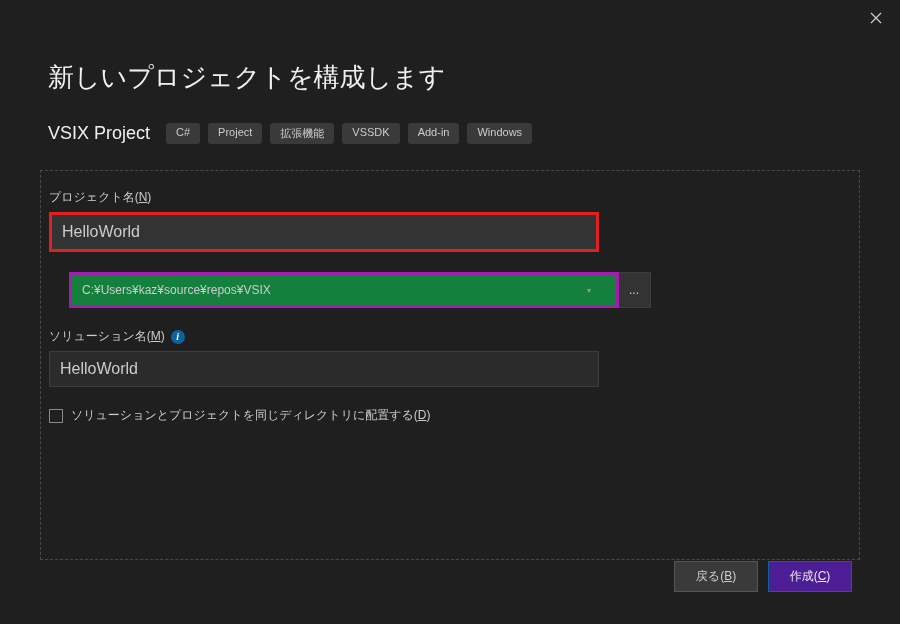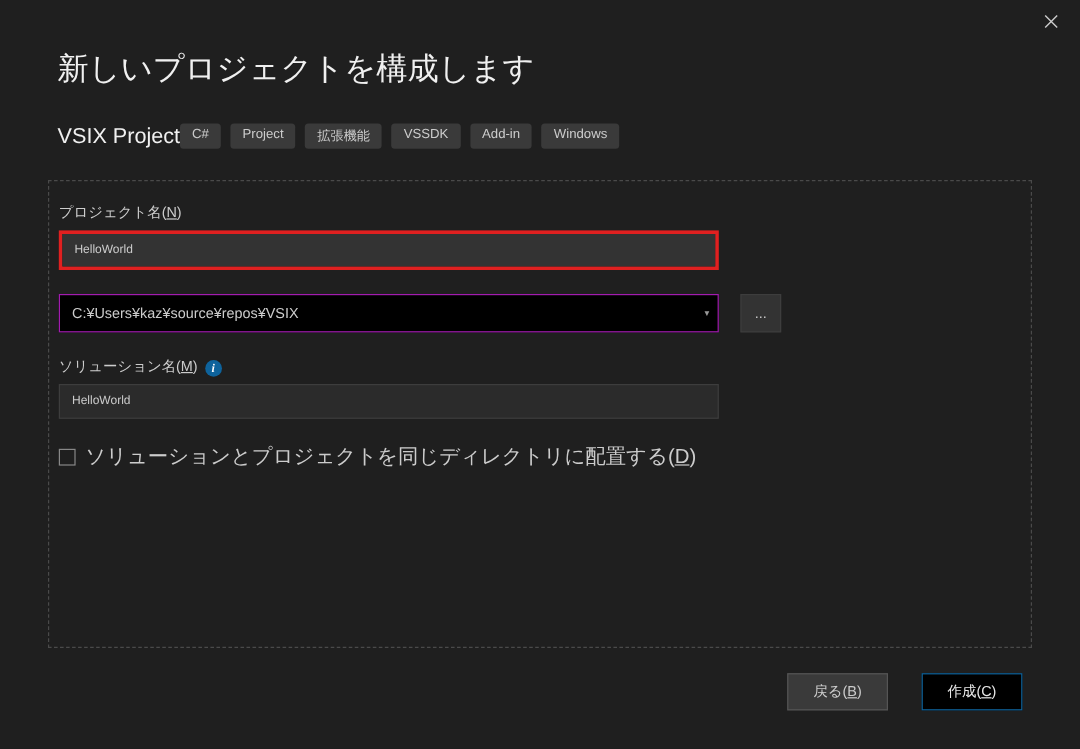--- a/index.html
+++ b/index.html
@@ -22,31 +22,32 @@
       right: 14px;
       width: 20px;
       height: 20px;
       cursor: pointer;
       display: flex;
       align-items: center;
       justify-content: center;
       color: #cccccc;
     }
     .content {
-      padding: 40px 48px 0 48px;
+      padding: 60px 48px 0 48px;
     }
     .page-title {
       font-size: 26px;
       font-weight: 400;
       color: #f0f0f0;
       margin-bottom: 28px;
     }
     .project-type-row {
       display: flex;
       align-items: center;
+      gap: 16px;
       margin-bottom: 26px;
     }
     .project-type-name {
       font-size: 18px;
       font-weight: 400;
       color: #f0f0f0;
     }
     .tags {
       display: flex;
       gap: 8px;
@@ -66,31 +67,31 @@
       margin-left: -8px;
       margin-right: -8px;
       padding-left: 8px;
       padding-right: 8px;
     }
     .field-label {
       font-size: 12px;
       color: #cccccc;
       margin-bottom: 6px;
       display: flex;
-      align-items: flex-end;
+      align-items: center;
       gap: 6px;
     }
     .underline {
       text-decoration: underline;
     }
     .text-input {
       background: #333333;
       border: 1px solid #3d3d3d;
       color: #cccccc;
-      font-size: 10px;
+      font-size: 16px;
       padding: 8px 10px;
       width: 550px;
       outline: none;
     }
     .text-input.readonly {
       background: #2b2b2b;
     }
     .highlight-box {
       border: 3px solid #e02020;
       display: inline-block;
@@ -105,27 +106,28 @@
     .location-row {
       display: flex;
       gap: 18px;
       align-items: stretch;
     }
     .dropdown-wrap {
       position: relative;
       width: 550px;
     }
     .dropdown-input {
-      background: #000000;
-      border: 1px solid #a21caf;
+      background: #15803d;
+      border: 3px solid #a21caf;
       color: #cccccc;
       font-size: 12px;
       padding: 8px 28px 8px 10px;
       width: 100%;
       outline: none;
+      margin-left: 20px;
     }
     .dropdown-arrow {
       position: absolute;
       right: 8px;
       top: 50%;
       transform: translateY(-50%);
       color: #999;
       font-size: 8px;
       pointer-events: none;
     }
@@ -161,42 +163,42 @@
       margin-top: 6px;
     }
     .checkbox {
       width: 14px;
       height: 14px;
       border: 1px solid #888;
       background: transparent;
       cursor: pointer;
     }
     .checkbox-label {
-      font-size: 17px;
+      font-size: 12px;
       color: #cccccc;
     }
     .footer {
       position: absolute;
       bottom: 32px;
       right: 48px;
       display: flex;
-      gap: 28px;
+      gap: 10px;
     }
     .btn {
       min-width: 84px;
       padding: 6px 16px;
       font-size: 12px;
       border: 1px solid #555;
       background: #3a3a3a;
       color: #cccccc;
       cursor: pointer;
       text-align: center;
     }
     .btn.primary {
-      background: #000000;
+      background: #4c1d95;
       border: 1px solid #0e639c;
       color: #e8e8e8;
     }
   </style>
 </head>
 <body>
 
 <div class="close-btn">
   <svg width="12" height="12" viewBox="0 0 12 12">
       <line x1="1" y1="1" x2="11" y2="11" stroke="currentColor" stroke-width="1.2"></line>

